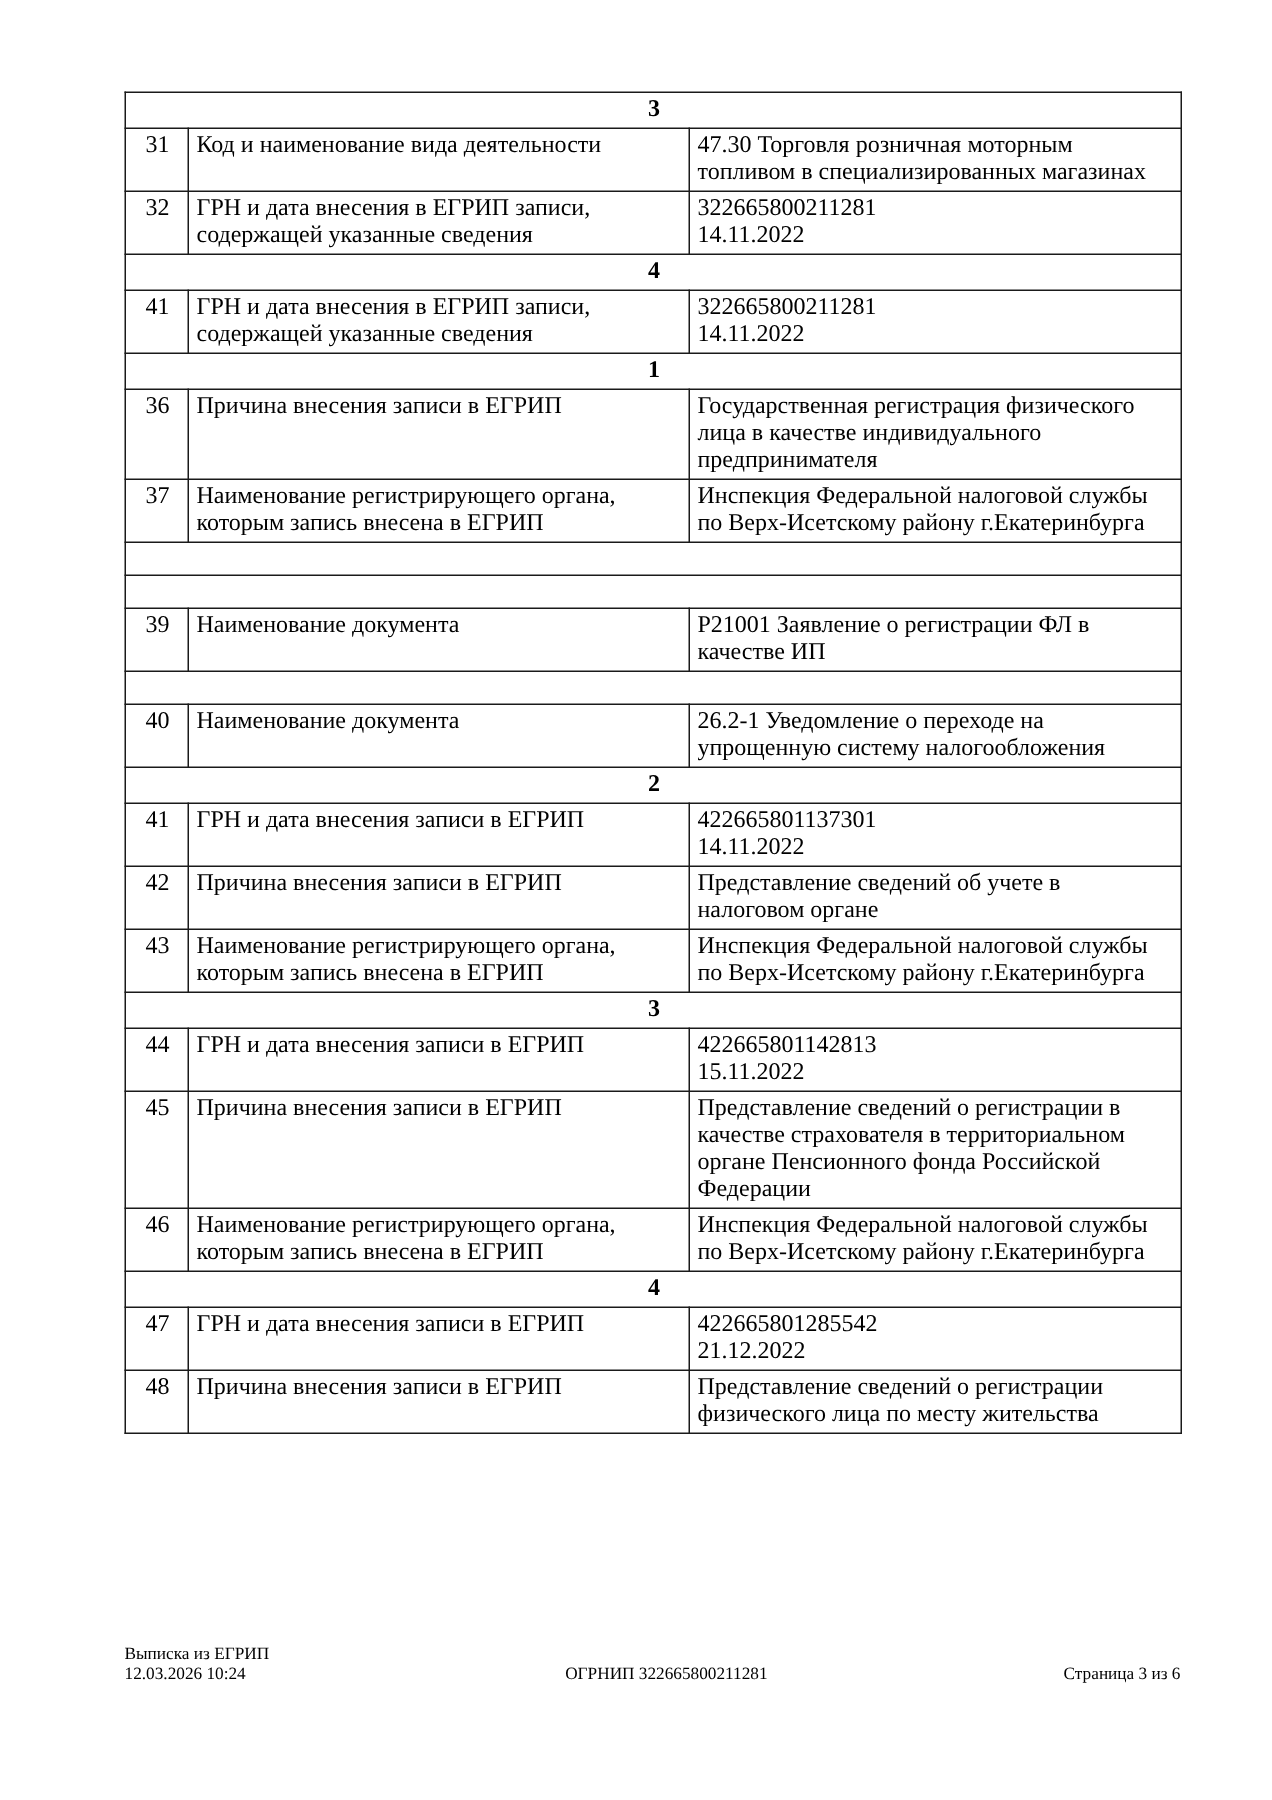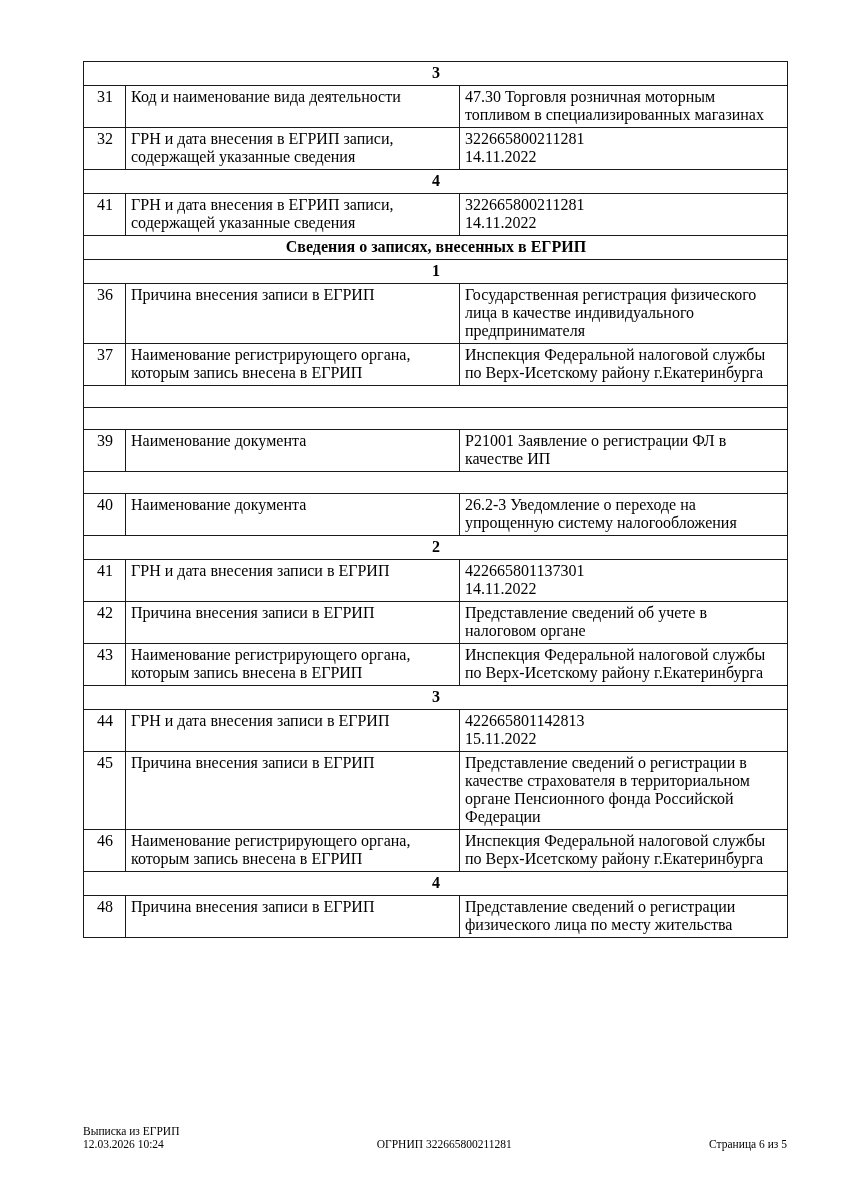--- a/index.html
+++ b/index.html
@@ -43,21 +43,21 @@
     padding: 1px 0 2px 0;
     white-space: normal;
   }
   td.spacer-cell {
     height: 16px;
     padding: 0;
   }
   .footer {
     position: absolute;
     left: 83px;
-    top: 1125px;
+    top: 1097px;
     width: 704px;
     display: flex;
     justify-content: space-between;
     align-items: flex-end;
     font-size: 11.5px;
     line-height: 13px;
   }
   .footer-left { text-align: left; }
   .footer-center { }
   .footer-right { text-align: right; }
@@ -94,23 +94,20 @@
           <td colspan="3" class="section-cell">4</td>
         </tr>
         <tr>
           <td class="num-cell">41</td>
           <td class="label-cell">ГРН и дата внесения в ЕГРИП записи,
 содержащей указанные сведения</td>
           <td class="value-cell">322665800211281
 14.11.2022</td>
         </tr>
         <tr>
-          <td colspan="3" class="title-cell">Сведения о записях, внесенных в ЕГРИП</td>
-        </tr>
-        <tr>
           <td colspan="3" class="section-cell">1</td>
         </tr>
         <tr>
           <td class="num-cell">36</td>
           <td class="label-cell">Причина внесения записи в ЕГРИП</td>
           <td class="value-cell">Государственная регистрация физического
 лица в качестве индивидуального
 предпринимателя</td>
         </tr>
         <tr>
@@ -131,21 +128,21 @@
           <td class="label-cell">Наименование документа</td>
           <td class="value-cell">Р21001 Заявление о регистрации ФЛ в
 качестве ИП</td>
         </tr>
         <tr>
           <td colspan="3" class="spacer-cell"></td>
         </tr>
         <tr>
           <td class="num-cell">40</td>
           <td class="label-cell">Наименование документа</td>
-          <td class="value-cell">26.2-3 Уведомление о переходе на
+          <td class="value-cell">26.2-1 Уведомление о переходе на
 упрощенную систему налогообложения</td>
         </tr>
         <tr>
           <td colspan="3" class="section-cell">2</td>
         </tr>
         <tr>
           <td class="num-cell">41</td>
           <td class="label-cell">ГРН и дата внесения записи в ЕГРИП</td>
           <td class="value-cell">422665801137301
 14.11.2022</td>
@@ -182,32 +179,38 @@
         </tr>
         <tr>
           <td class="num-cell">46</td>
           <td class="label-cell">Наименование регистрирующего органа,
 которым запись внесена в ЕГРИП</td>
           <td class="value-cell">Инспекция Федеральной налоговой службы
 по Верх-Исетскому району г.Екатеринбурга</td>
         </tr>
         <tr>
           <td colspan="3" class="section-cell">4</td>
+        </tr>
+        <tr>
+          <td class="num-cell">47</td>
+          <td class="label-cell">ГРН и дата внесения записи в ЕГРИП</td>
+          <td class="value-cell">422665801285542
+21.12.2022</td>
         </tr>
         <tr>
           <td class="num-cell">48</td>
           <td class="label-cell">Причина внесения записи в ЕГРИП</td>
           <td class="value-cell">Представление сведений о регистрации
 физического лица по месту жительства</td>
         </tr>
       </tbody>
   </table>
 
   <div class="footer">
     <div class="footer-left">
       <div>Выписка из ЕГРИП</div>
       <div>12.03.2026 10:24</div>
     </div>
     <div class="footer-center">ОГРНИП 322665800211281</div>
-    <div class="footer-right">Страница 6 из 5</div>
+    <div class="footer-right">Страница 3 из 6</div>
   </div>
 
 </div>
 
 </body></html>

